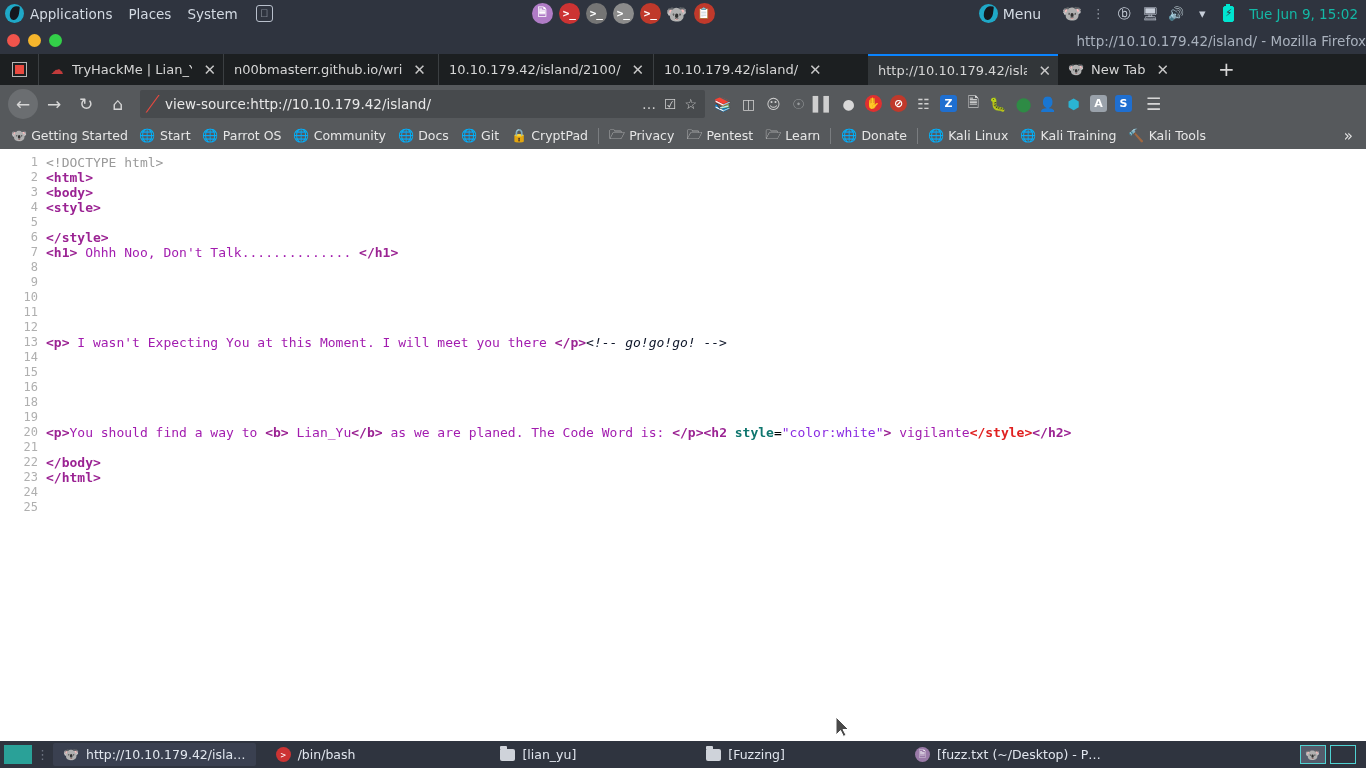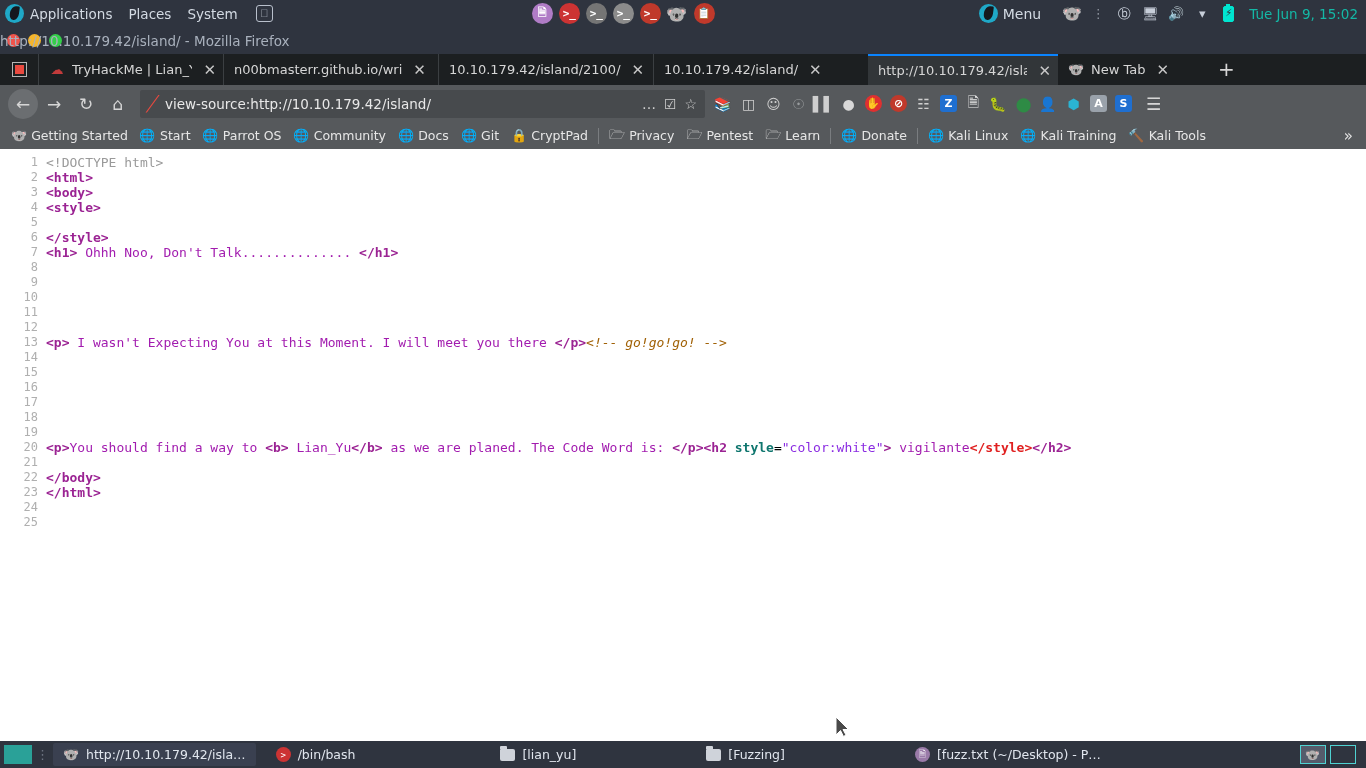--- a/index.html
+++ b/index.html
@@ -74,21 +74,21 @@
 
   .ff-titlebar {
     height: 27px; background: #2f343f; display: flex; align-items: center;
     position: relative;
   }
   .wbtn { width: 13px; height: 13px; border-radius: 50%; margin-left: 8px; flex: none; }
   .wbtn.close { background: #f0544c; margin-left: 7px; }
   .wbtn.min { background: #f5b52c; }
   .wbtn.max { background: #33d049; }
   .ff-title {
-    position: absolute; left: 0; right: 0; text-align: left;
+    position: absolute; left: 0; right: 0; text-align: right;
     font-size: 13.5px; color: #a9b1bd;
   }
 
   .ff-tabbar { height: 31px; background: #1c1f21; display: flex; align-items: flex-end; padding-left: 0; }
   .tab-pin {
     width: 38px; height: 31px; display: flex; align-items: center; justify-content: center; flex: none;
   }
   .pin-sq {
     width: 15px; height: 15px; background: #1c1f21; border: 1.6px solid #b5b5b5;
     display:flex; align-items:center; justify-content:center;
@@ -151,21 +151,21 @@
     width: 38px; text-align: right; color: #afafaf; flex: none;
     padding-right: 0; font-size: 12px; font-family: "DejaVu Sans Mono", monospace;
   }
   .lcode { padding-left: 8px; color: #000; }
   .doctype { color: #9a9a9a; }
   .tag { color: #9b2393; font-weight: bold; }
   .tag-err { color: #e02020; font-weight: bold; }
   .attr { color: #0f766e; font-weight: bold; }
   .attrval { color: #8a2be2; }
   .punct { color: #000; }
-  .comment { color: #a16207; font-style: italic; }
+  .comment { color: #0f172a; font-style: italic; }
   .txt { color: #a21caf; }
 
   .cursor-arrow {
     position: absolute; left: 836px; top: 568px; width: 13px; height: 20px;
     pointer-events: none;
   }
 
   
   .taskbar {
     position: absolute; bottom: 0; left: 0; width: 1366px; height: 27px;
@@ -406,21 +406,20 @@
         <div class="srcline"><span class="lnum">7</span><span class="lcode"><span class="tag">&lt;h1&gt;</span><span class="txt"> Ohhh Noo, Don't Talk.............. </span><span class="tag">&lt;/h1&gt;</span></span></div>
         <div class="srcline"><span class="lnum">8</span><span class="lcode"></span></div>
         <div class="srcline"><span class="lnum">9</span><span class="lcode"></span></div>
         <div class="srcline"><span class="lnum">10</span><span class="lcode"></span></div>
         <div class="srcline"><span class="lnum">11</span><span class="lcode"></span></div>
         <div class="srcline"><span class="lnum">12</span><span class="lcode"></span></div>
         <div class="srcline"><span class="lnum">13</span><span class="lcode"><span class="tag">&lt;p&gt;</span><span class="txt"> I wasn't Expecting You at this Moment. I will meet you there </span><span class="tag">&lt;/p&gt;</span><span class="comment">&lt;!-- go!go!go! --&gt;</span></span></div>
         <div class="srcline"><span class="lnum">14</span><span class="lcode"></span></div>
         <div class="srcline"><span class="lnum">15</span><span class="lcode"></span></div>
         <div class="srcline"><span class="lnum">16</span><span class="lcode"></span></div>
-        <div class="srcline"><span class="lnum">17</span><span class="lcode"></span></div>
         <div class="srcline"><span class="lnum">18</span><span class="lcode"></span></div>
         <div class="srcline"><span class="lnum">19</span><span class="lcode"></span></div>
         <div class="srcline"><span class="lnum">20</span><span class="lcode"><span class="tag">&lt;p&gt;</span><span class="txt">You should find a way to </span><span class="tag">&lt;b&gt;</span><span class="txt"> Lian_Yu</span><span class="tag">&lt;/b&gt;</span><span class="txt"> as we are planed. The Code Word is: </span><span class="tag">&lt;/p&gt;</span><span class="tag">&lt;h2 </span><span class="attr">style</span><span class="punct">=</span><span class="attrval">"color:white"</span><span class="tag">&gt;</span><span class="txt"> vigilante</span><span class="tag-err">&lt;/style&gt;</span><span class="tag">&lt;/h2&gt;</span></span></div>
         <div class="srcline"><span class="lnum">21</span><span class="lcode"></span></div>
         <div class="srcline"><span class="lnum">22</span><span class="lcode"><span class="tag">&lt;/body&gt;</span></span></div>
         <div class="srcline"><span class="lnum">23</span><span class="lcode"><span class="tag">&lt;/html&gt;</span></span></div>
         <div class="srcline"><span class="lnum">24</span><span class="lcode"></span></div>
         <div class="srcline"><span class="lnum">25</span><span class="lcode"></span></div>
       <svg class="cursor-arrow" viewBox="0 0 13 20" width="13" height="20">
         <polygon points="0,0 0,18 4.5,13.5 7.5,19.5 10,18 7,12.5 12.5,12.5" fill="#4a4a4a" stroke="#ffffff" stroke-width="1"></polygon>

